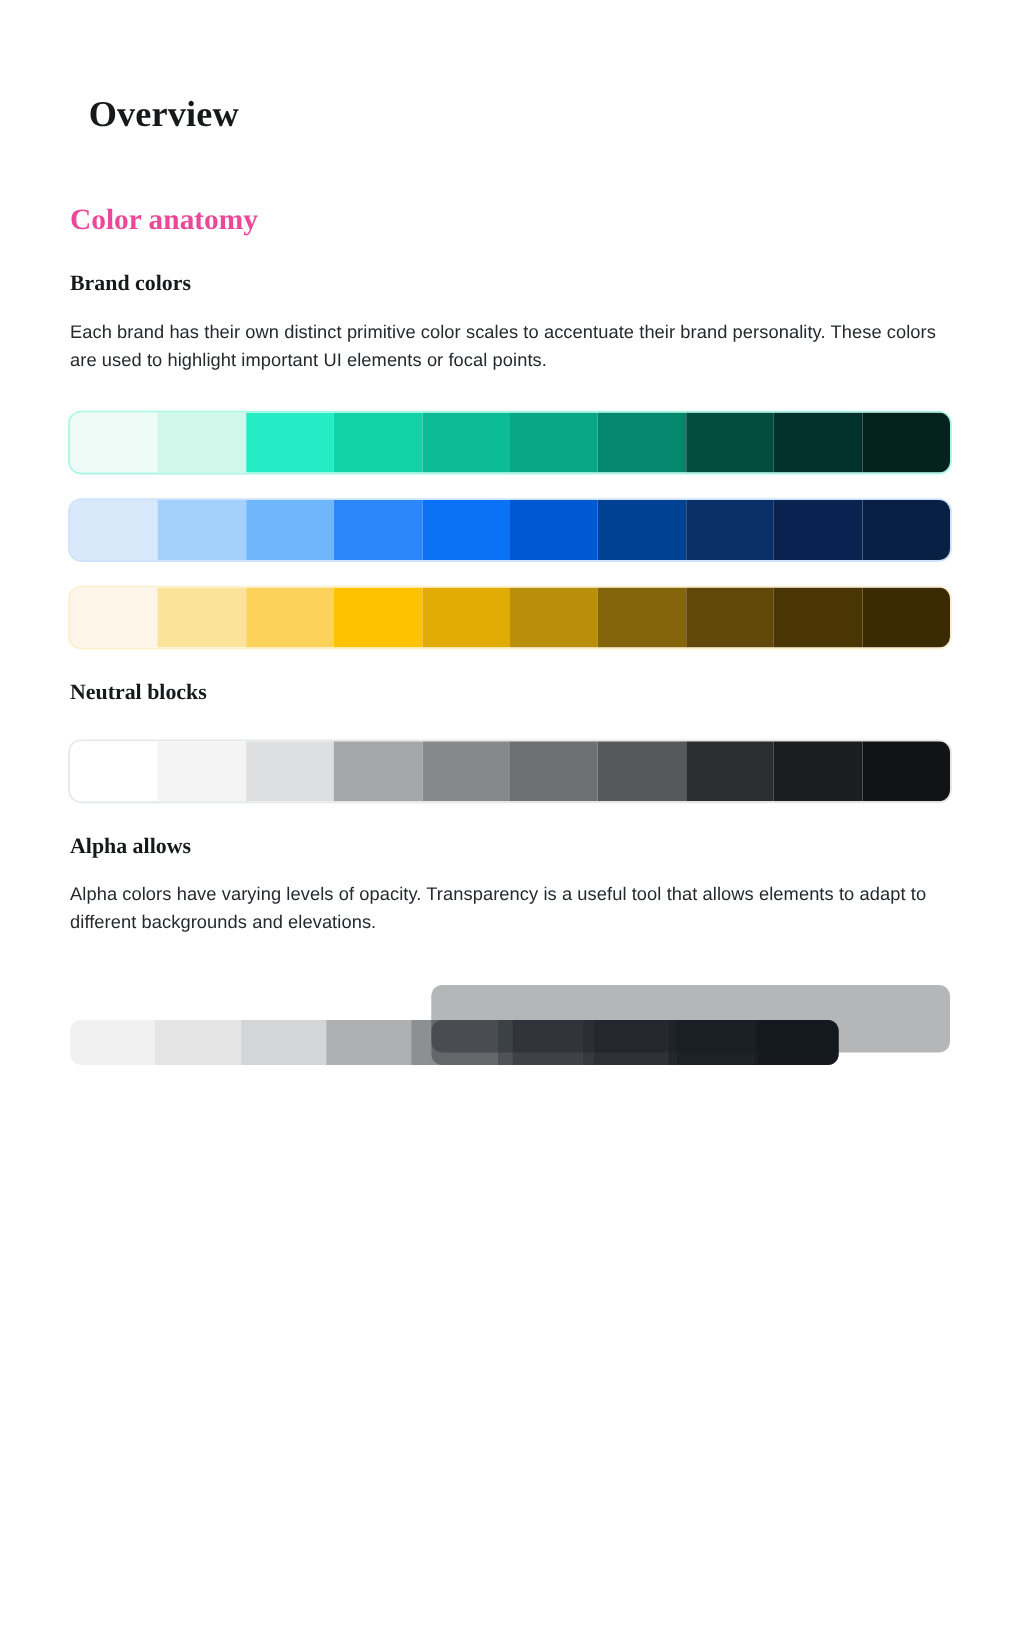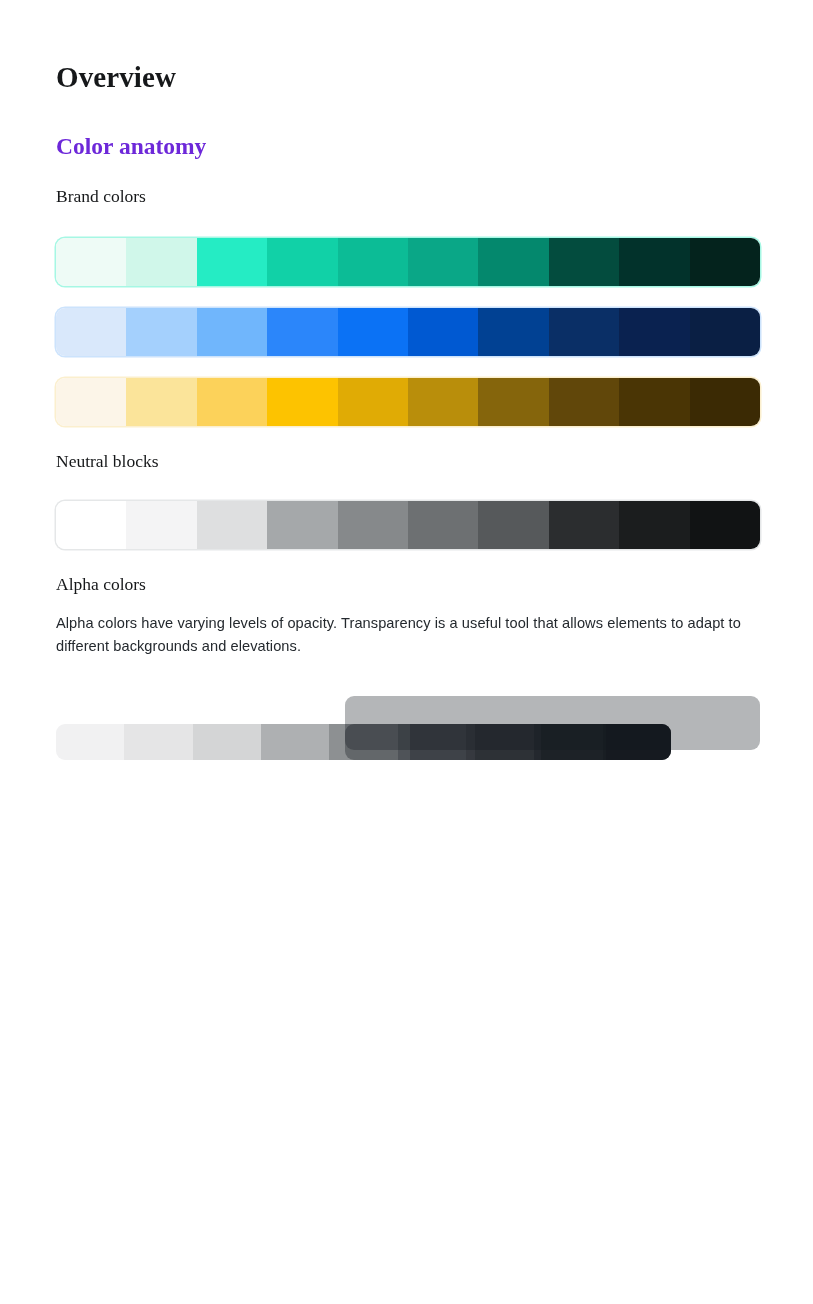--- a/index.html
+++ b/index.html
@@ -21,38 +21,38 @@
     top: 0;
     width: 704px;
   }
 
   h1.doc-title {
     font-family: "Liberation Serif", serif;
     font-size: 29px;
     line-height: 1.2;
     font-weight: 700;
     letter-spacing: 0.1px;
-    margin: 0;
+    margin: 15px;
     padding-top: 60px;
     color: #16181a;
   }
   h2.section-title {
     font-family: "Liberation Serif", serif;
     font-size: 23.5px;
     line-height: 1.25;
     font-weight: 700;
     margin: 0;
     padding-top: 37px;
-    color: #6d28d9;
+    color: #ec4899;
   }
   h3.sub-title {
     font-family: "Liberation Serif", serif;
     font-size: 17.5px;
     line-height: 1.3;
-    font-weight: 400;
+    font-weight: 700;
     margin: 0;
     padding-top: 24px;
     color: #16181a;
   }
   p.body-text {
     font-family: "Liberation Sans", sans-serif;
     font-size: 14.6px;
     line-height: 22.6px;
     font-weight: 400;
     margin: 0;
@@ -123,20 +123,21 @@
 
 <div class="page">
 
   <h1 class="doc-title">Overview</h1>
 
 
   <h2 class="section-title">Color anatomy</h2>
 
   <h3 class="sub-title">Brand colors</h3>
 
+  <p class="body-text">Each brand has their own distinct primitive color scales to accentuate their brand personality. These colors are used to highlight important UI elements or focal points.</p>
 
   <div class="scale green">
       <div class="sw" style="background: rgb(238, 251, 246);"></div>
       <div class="sw" style="background: rgb(208, 247, 234);"></div>
       <div class="sw" style="background: rgb(37, 236, 196);"></div>
       <div class="sw" style="background: rgb(17, 209, 167);"></div>
       <div class="sw" style="background: rgb(12, 188, 150);"></div>
       <div class="sw" style="background: rgb(10, 167, 135);"></div>
       <div class="sw" style="background: rgb(4, 136, 109);"></div>
       <div class="sw" style="background: rgb(3, 76, 62);"></div>
@@ -177,21 +178,21 @@
       <div class="sw" style="background: rgb(222, 223, 224);"></div>
       <div class="sw" style="background: rgb(165, 168, 170);"></div>
       <div class="sw" style="background: rgb(134, 137, 139);"></div>
       <div class="sw" style="background: rgb(109, 112, 114);"></div>
       <div class="sw" style="background: rgb(86, 89, 91);"></div>
       <div class="sw" style="background: rgb(43, 45, 47);"></div>
       <div class="sw" style="background: rgb(27, 29, 30);"></div>
       <div class="sw" style="background: rgb(17, 19, 20);"></div>
     </div>
 
-  <h3 class="sub-title">Alpha colors</h3>
+  <h3 class="sub-title">Alpha allows</h3>
 
   <p class="body-text">Alpha colors have varying levels of opacity. Transparency is a useful tool that allows elements to adapt to different backgrounds and elevations.</p>
 
   <div class="alpha-stage">
     <div class="alpha-row alpha-light">
         <div class="sw" style="background: rgba(17, 22, 28, 0.06);"></div>
         <div class="sw" style="background: rgba(17, 22, 28, 0.11);"></div>
         <div class="sw" style="background: rgba(17, 22, 28, 0.18);"></div>
         <div class="sw" style="background: rgba(17, 22, 28, 0.34);"></div>
         <div class="sw" style="background: rgba(17, 22, 28, 0.48);"></div>

